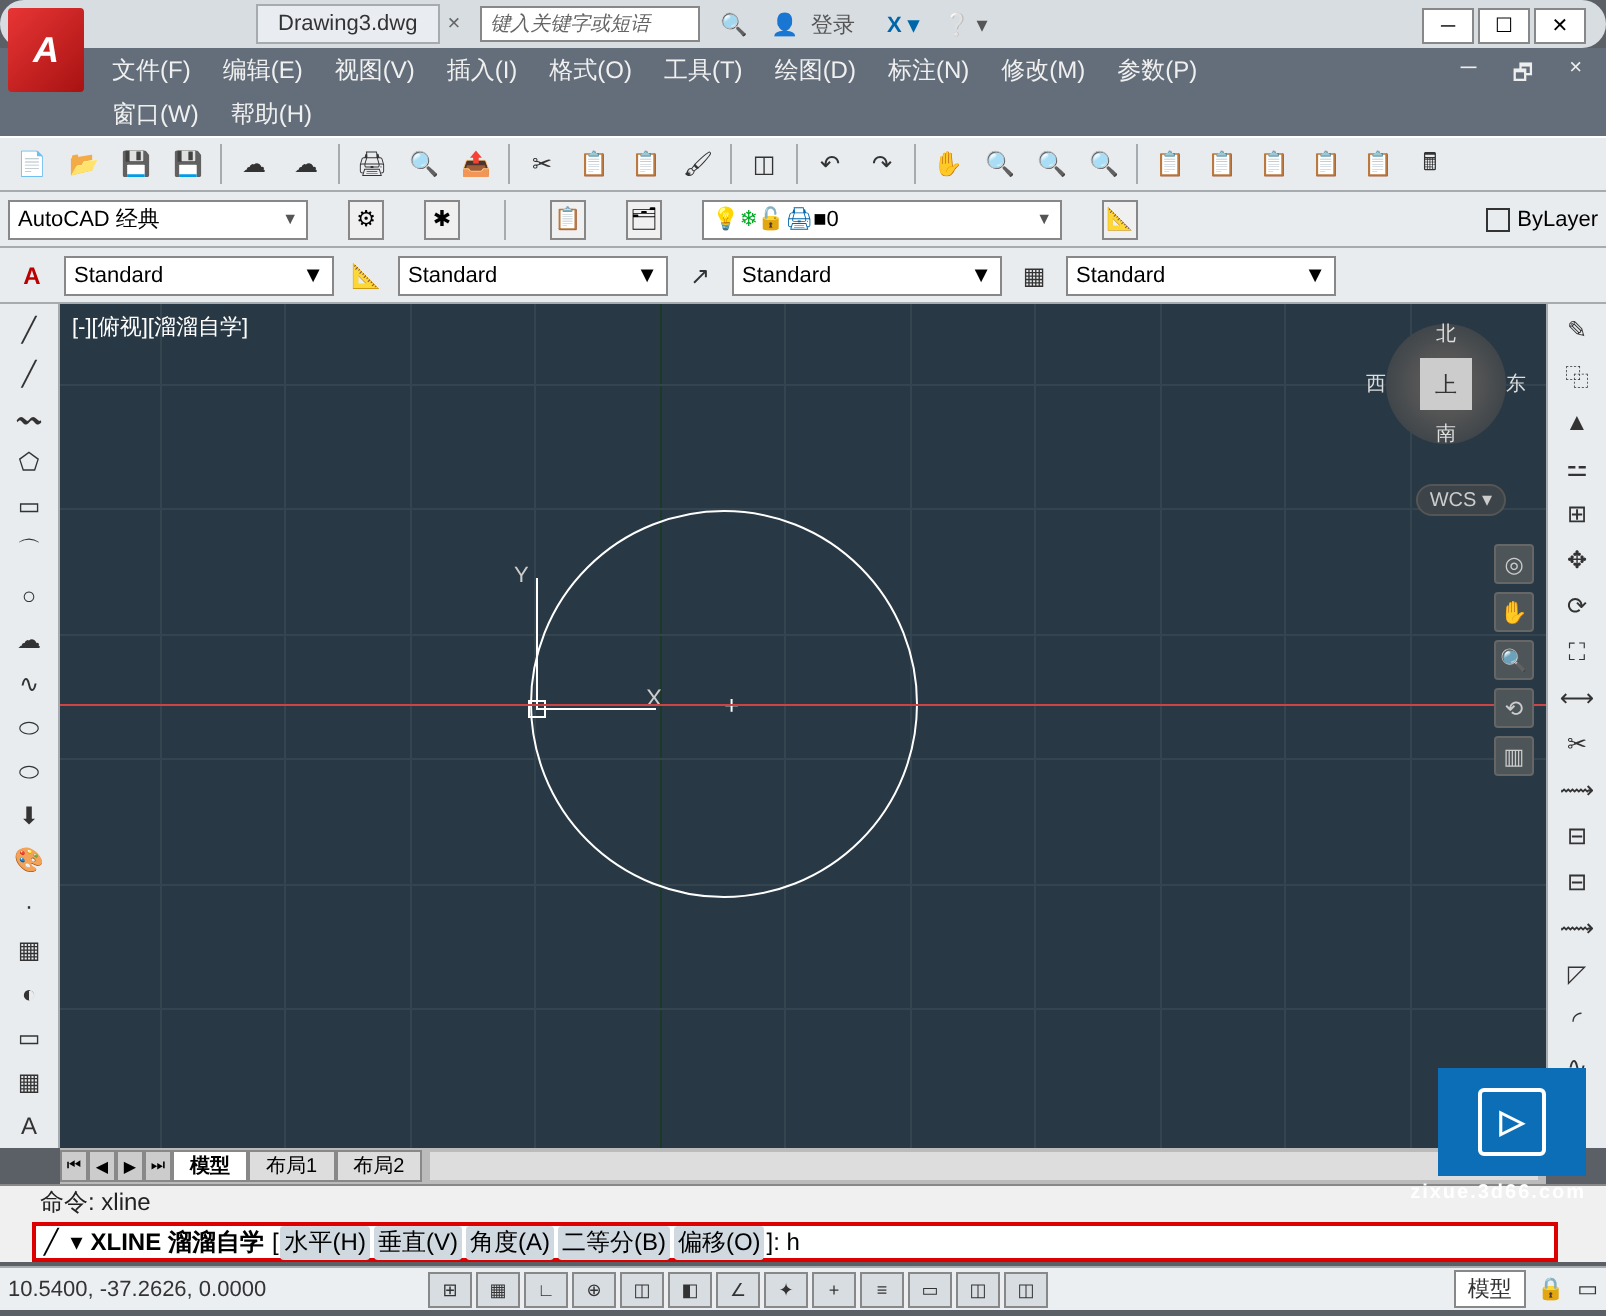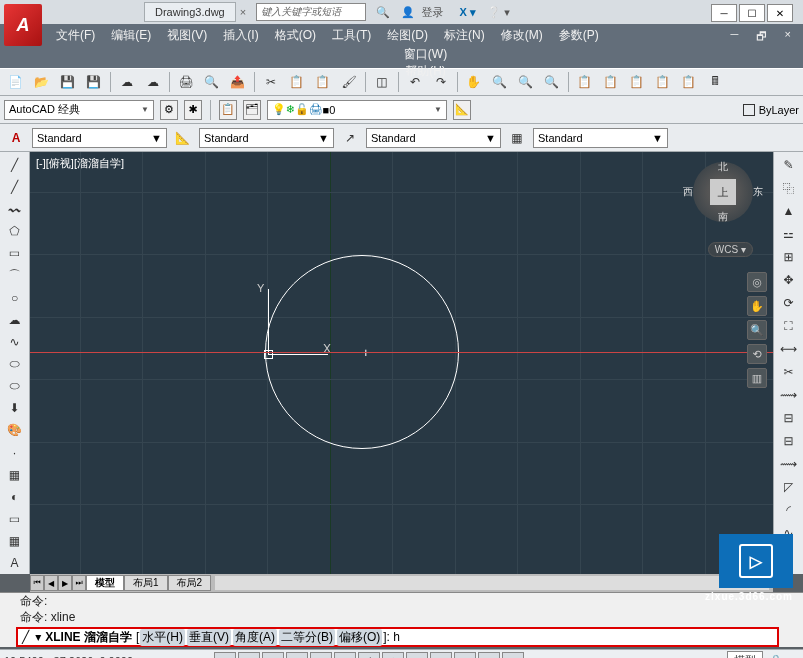--- a/index.html
+++ b/index.html
@@ -9,29 +9,29 @@
 .search-box { margin-left: 6px; height: 18px; width: 110px; background: #fff; border: 1px solid #888; font-style: italic; color: #666; padding: 0 4px; font-size: 10px; display: flex; align-items: center; }
 .tab-icons { margin-left: 6px; display: flex; gap: 4px; align-items: center; color: #555; font-size: 11px; }
 .tab-icons span { display: inline-flex; align-items: center; gap: 2px; padding: 0 4px; cursor: pointer; }
 .win-controls { position: absolute; top: 4px; right: 10px; display: flex; gap: 2px; }
 .win-btn { width: 26px; height: 18px; background: #fff; border: 1px solid #888; font-size: 10px; display: flex; align-items: center; justify-content: center; cursor: pointer; }
 
 .logo-area { position: absolute; top: 4px; left: 4px; width: 38px; height: 42px; background: linear-gradient(135deg, #e83535, #a81212); display: flex; align-items: center; justify-content: center; color: #fff; font-size: 18px; font-weight: bold; font-style: italic; border-radius: 2px; cursor: pointer; }
 
 .menubar { height: 22px; background: #636e7a; display: flex; align-items: center; padding-left: 48px; color: #f0f0f0; font-size: 12px; }
 .menubar span { padding: 0 8px; cursor: pointer; }
-.menubar2 { height: 22px; background: #636e7a; display: flex; align-items: center; padding-left: 48px; color: #f0f0f0; font-size: 12px; flex-direction: column; }
+.menubar2 { height: 22px; background: #636e7a; display: flex; align-items: center; padding-left: 48px; color: #f0f0f0; font-size: 12px; }
 .menubar2 span { padding: 0 8px; cursor: pointer; }
 .doc-win-ctrl { position: absolute; top: 28px; right: 4px; display: flex; gap: 2px; color: #eee; font-size: 11px; }
 
 .toolbar-row { height: 28px; background: #e9ecef; border-top: 1px solid #fff; border-bottom: 1px solid #a5abaf; display: flex; align-items: center; padding: 0 4px; gap: 2px; }
 .tb-btn { width: 24px; height: 22px; border: 1px solid transparent; display: flex; align-items: center; justify-content: center; cursor: pointer; font-size: 12px; color: #333; }
 .tb-sep { width: 1px; height: 20px; background: #a5abaf; margin: 0 2px; }
 
-.combo-bar { height: 28px; background: #e9ecef; border-bottom: 1px solid #a5abaf; display: flex; align-items: center; padding: 0 4px; gap: 6px; }
+.combo-bar { height: 28px; background: #e9ecef; border-bottom: 1px solid #a5abaf; display: flex; align-items: center; padding: 0 4px; gap: 20px; }
 .combo { height: 20px; background: #fff; border: 1px solid #888; padding: 0 4px; font-size: 11px; display: flex; align-items: center; cursor: pointer; }
 .combo .arrow { margin-left: auto; font-size: 8px; color: #555; }
 .combo-sm { width: 18px; height: 20px; border: 1px solid #888; background: #f0f0f0; display: flex; align-items: center; justify-content: center; cursor: pointer; }
 
 .style-bar { height: 28px; background: #e9ecef; border-bottom: 1px solid #a5abaf; display: flex; align-items: center; padding: 0 4px; gap: 4px; }
 .style-combo { width: 135px; height: 20px; background: #fff; border: 1px solid #888; padding: 0 4px; font-size: 11px; display: flex; align-items: center; cursor: pointer; }
 
 .main-area { display: flex; height: 422px; }
 .left-toolbar { width: 30px; background: #e9ecef; border-right: 1px solid #a5abaf; display: flex; flex-direction: column; align-items: center; padding-top: 2px; gap: 1px; }
 .left-toolbar .tb-btn { width: 26px; height: 22px; }
@@ -76,21 +76,21 @@
 
 .watermark { position: absolute; right: 10px; bottom: 70px; background: #0d6eb8; color: #fff; padding: 10px 20px; font-size: 20px; font-weight: bold; display: flex; align-items: center; gap: 10px; z-index: 100; }
 .watermark-icon { width: 34px; height: 34px; border: 2px solid #fff; border-radius: 3px; display: flex; align-items: center; justify-content: center; font-size: 16px; }
 .watermark-sub { position: absolute; bottom: -14px; right: 0; font-size: 10px; color: #fff; letter-spacing: 1px; }
 </style>
 </head>
 <body>
 
 <div class="logo-area">A</div>
 
-<div class="tabbar" style="padding-left:64px;">
+<div class="tabbar" style="padding-left:48px;border-radius:12px;">
   <span style="width:80px;"></span>
   <div class="tab">Drawing3.dwg</div>
   <span style="padding:0 4px;color:#666;">×</span>
   <div class="search-box">键入关键字或短语</div>
   <div class="tab-icons">
     <span>🔍</span>
     <span>👤 <span>登录</span></span>
     <span style="color:#06a;font-weight:bold;">X ▾</span>
     <span>❔ ▾</span>
   </div>
@@ -301,21 +301,20 @@
   <div class="tab-arrow">◀</div>
   <div class="tab-arrow">▶</div>
   <div class="tab-arrow">⏭</div>
   <div class="tab-btn active">模型</div>
   <div class="tab-btn">布局1</div>
   <div class="tab-btn">布局2</div>
   <div style="flex:1;background:#ddd;height:14px;margin:0 4px;"></div>
 </div>
 
 <div class="command-area">
-  <div class="cmd-line">命令:</div>
   <div class="cmd-line">命令:  xline</div>
   <div class="cmd-prompt-box">
     <span style="margin-right:6px;">╱</span>
     ▾ <b style="margin:0 4px;">XLINE 溜溜自学</b>
     [<span class="cmd-opt">水平(H)</span>
      <span class="cmd-opt">垂直(V)</span>
      <span class="cmd-opt">角度(A)</span>
      <span class="cmd-opt">二等分(B)</span>
      <span class="cmd-opt">偏移(O)</span><span>]:  h</span>
   </div>

